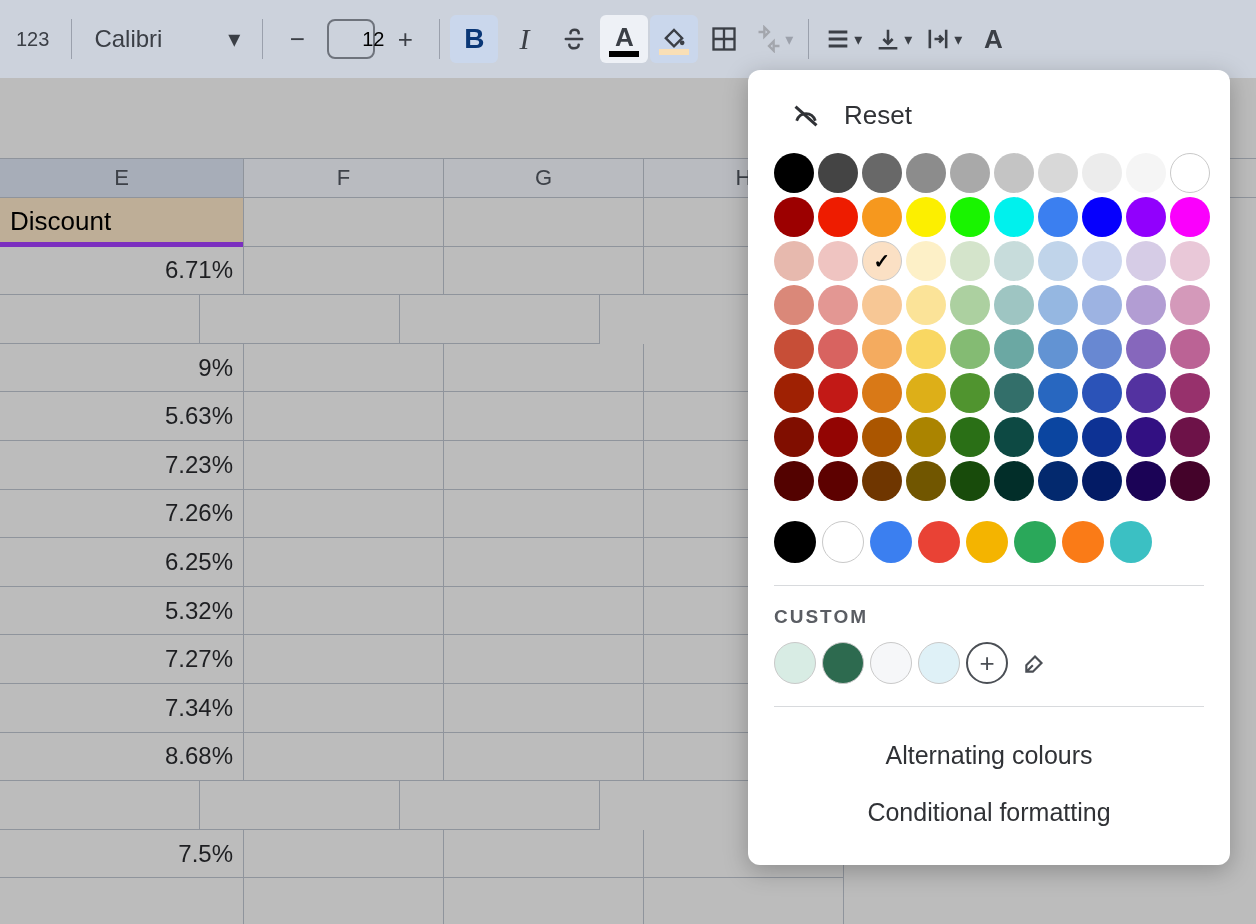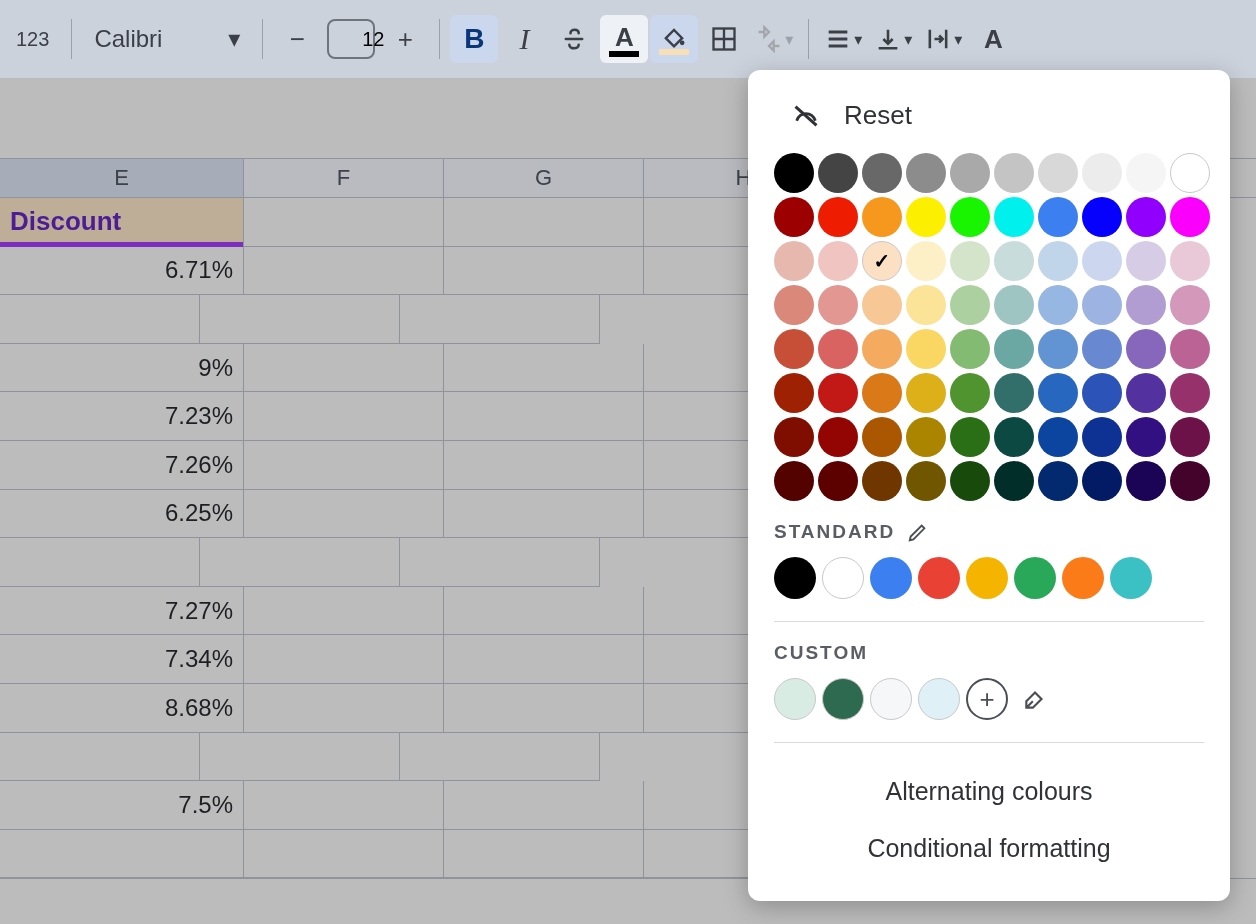--- a/index.html
+++ b/index.html
@@ -118,24 +118,24 @@
     border-right:1px solid #8f949c;
     border-bottom:1px solid #8f949c;
     display:flex;align-items:center;
     font-size:24px;
     color:#1e1f22;
     padding: 0 10px;
     background:#bcbcbc;
   }
   .cell.header {
     background:#beae97;
-    font-weight:700;
+    font-weight:400;
     font-size:26px;
     justify-content:flex-start;
-    color:#4c1d95;
+    color:#000000;
     position:relative;
   }
   .cell.header .bottom-bar {
     position:absolute;
     left:0;right:0;bottom:-1px;
     height:5px;
     background:#7b2fbf;
   }
   .cell.val { justify-content:flex-end; }
   .cell.empty { background:#bcbcbc; }
@@ -321,38 +321,45 @@
           <div class="cell empty wG"></div>
           <div class="cell empty wH"></div>
         </div>
         <div class="row">
           <div class="cell val wE">9%</div>
           <div class="cell empty wF"></div>
           <div class="cell empty wG"></div>
           <div class="cell empty wH"></div>
         </div>
         <div class="row">
+          <div class="cell val wE">5.63%</div>
+          <div class="cell empty wF"></div>
+          <div class="cell empty wG"></div>
+          <div class="cell empty wH"></div>
+        </div>
+        <div class="row">
           <div class="cell val wE">7.23%</div>
           <div class="cell empty wF"></div>
           <div class="cell empty wG"></div>
           <div class="cell empty wH"></div>
         </div>
         <div class="row">
           <div class="cell val wE">7.26%</div>
           <div class="cell empty wF"></div>
           <div class="cell empty wG"></div>
           <div class="cell empty wH"></div>
         </div>
         <div class="row">
           <div class="cell val wE">6.25%</div>
           <div class="cell empty wF"></div>
           <div class="cell empty wG"></div>
           <div class="cell empty wH"></div>
         </div>
         <div class="row">
+          <div class="cell val wE">5.32%</div>
           <div class="cell empty wF"></div>
           <div class="cell empty wG"></div>
           <div class="cell empty wH"></div>
         </div>
         <div class="row">
           <div class="cell val wE">7.27%</div>
           <div class="cell empty wF"></div>
           <div class="cell empty wG"></div>
           <div class="cell empty wH"></div>
         </div>
@@ -472,26 +479,20 @@
       <div class="swatch" style="background: rgb(93, 1, 0);"></div>
       <div class="swatch" style="background: rgb(111, 54, 0);"></div>
       <div class="swatch" style="background: rgb(113, 86, 0);"></div>
       <div class="swatch" style="background: rgb(24, 75, 11);"></div>
       <div class="swatch" style="background: rgb(2, 46, 41);"></div>
       <div class="swatch" style="background: rgb(3, 41, 110);"></div>
       <div class="swatch" style="background: rgb(3, 27, 101);"></div>
       <div class="swatch" style="background: rgb(27, 3, 86);"></div>
       <div class="swatch" style="background: rgb(68, 3, 42);"></div>
     </div>
-  <div class="section-label">
-    <span>STANDARD</span>
-    <svg class="pencil-icon" viewBox="0 0 24 24">
-        <path d="M3 21l4-1 12-12-3-3L4 17z" stroke="#4b4f55" stroke-width="2" fill="none"></path>
-      </svg>
-  </div>
   <div class="std-row" id="stdrow">
       <div class="swatch-lg" style="background: rgb(0, 0, 0);"></div>
       <div class="swatch-lg" style="background: rgb(255, 255, 255); border: 1px solid rgb(201, 201, 201);"></div>
       <div class="swatch-lg" style="background: rgb(59, 127, 240);"></div>
       <div class="swatch-lg" style="background: rgb(233, 66, 53);"></div>
       <div class="swatch-lg" style="background: rgb(244, 180, 0);"></div>
       <div class="swatch-lg" style="background: rgb(42, 168, 90);"></div>
       <div class="swatch-lg" style="background: rgb(250, 123, 23);"></div>
       <div class="swatch-lg" style="background: rgb(59, 192, 195);"></div>
     </div>

